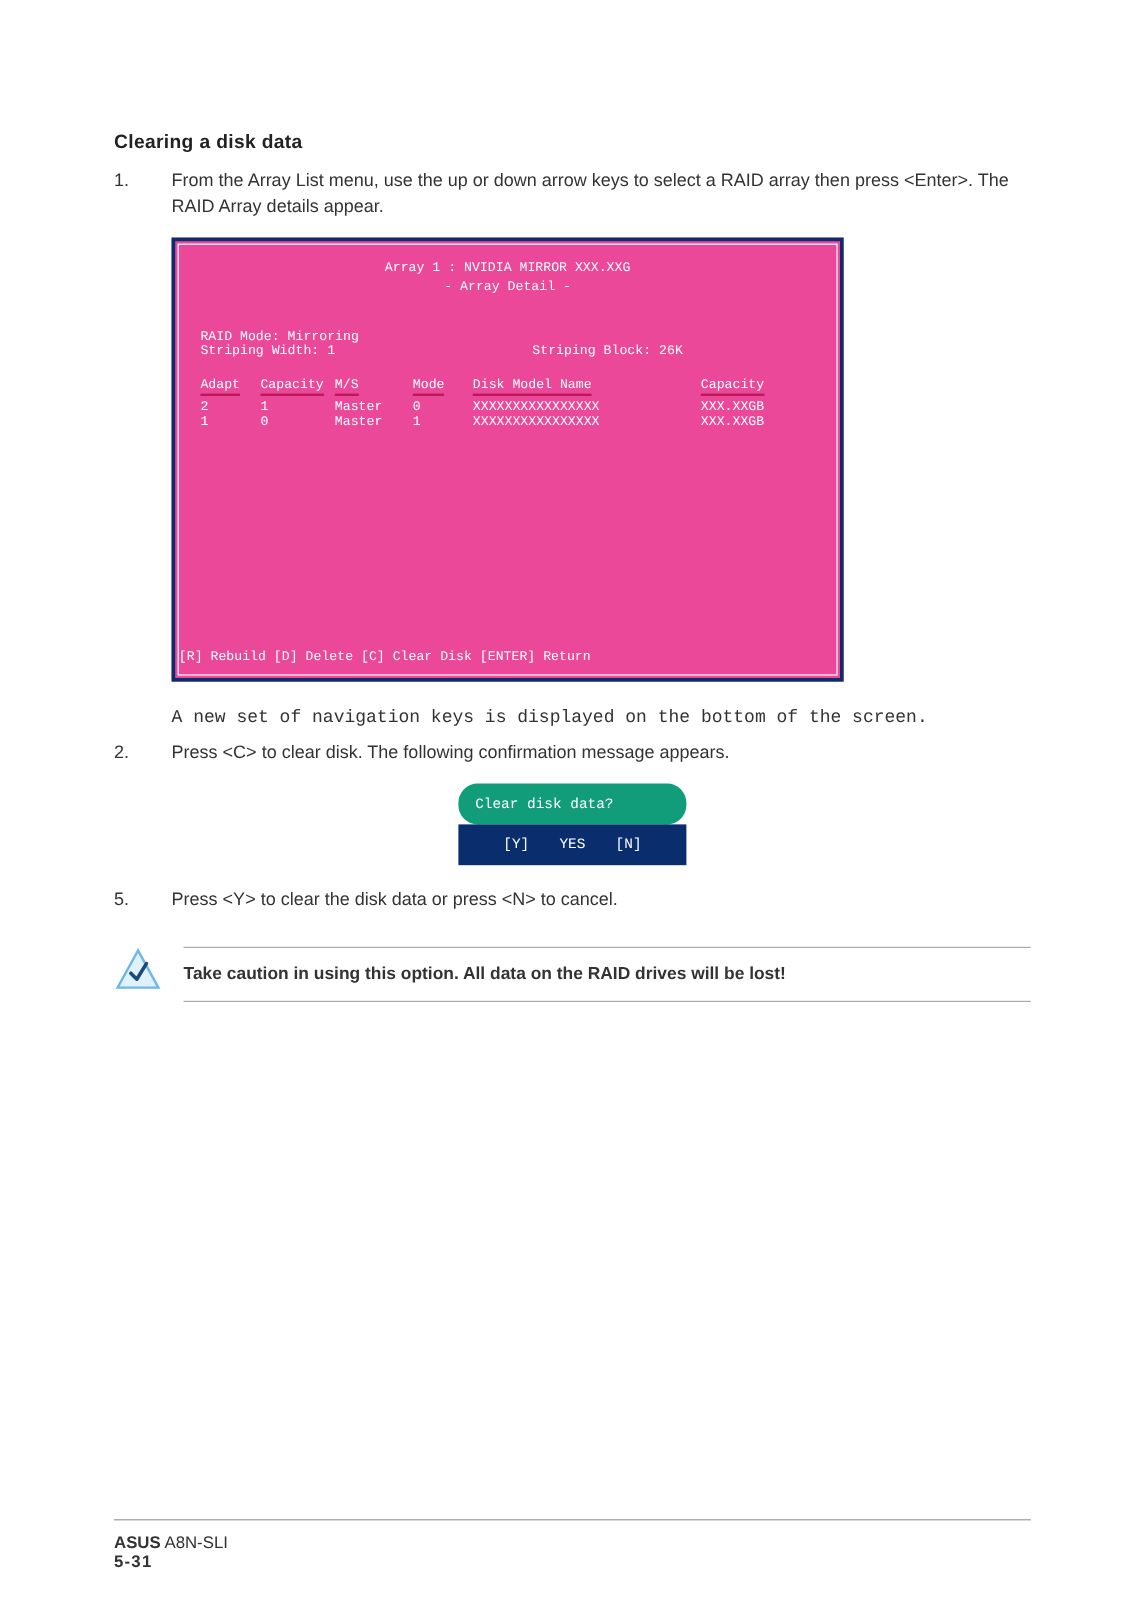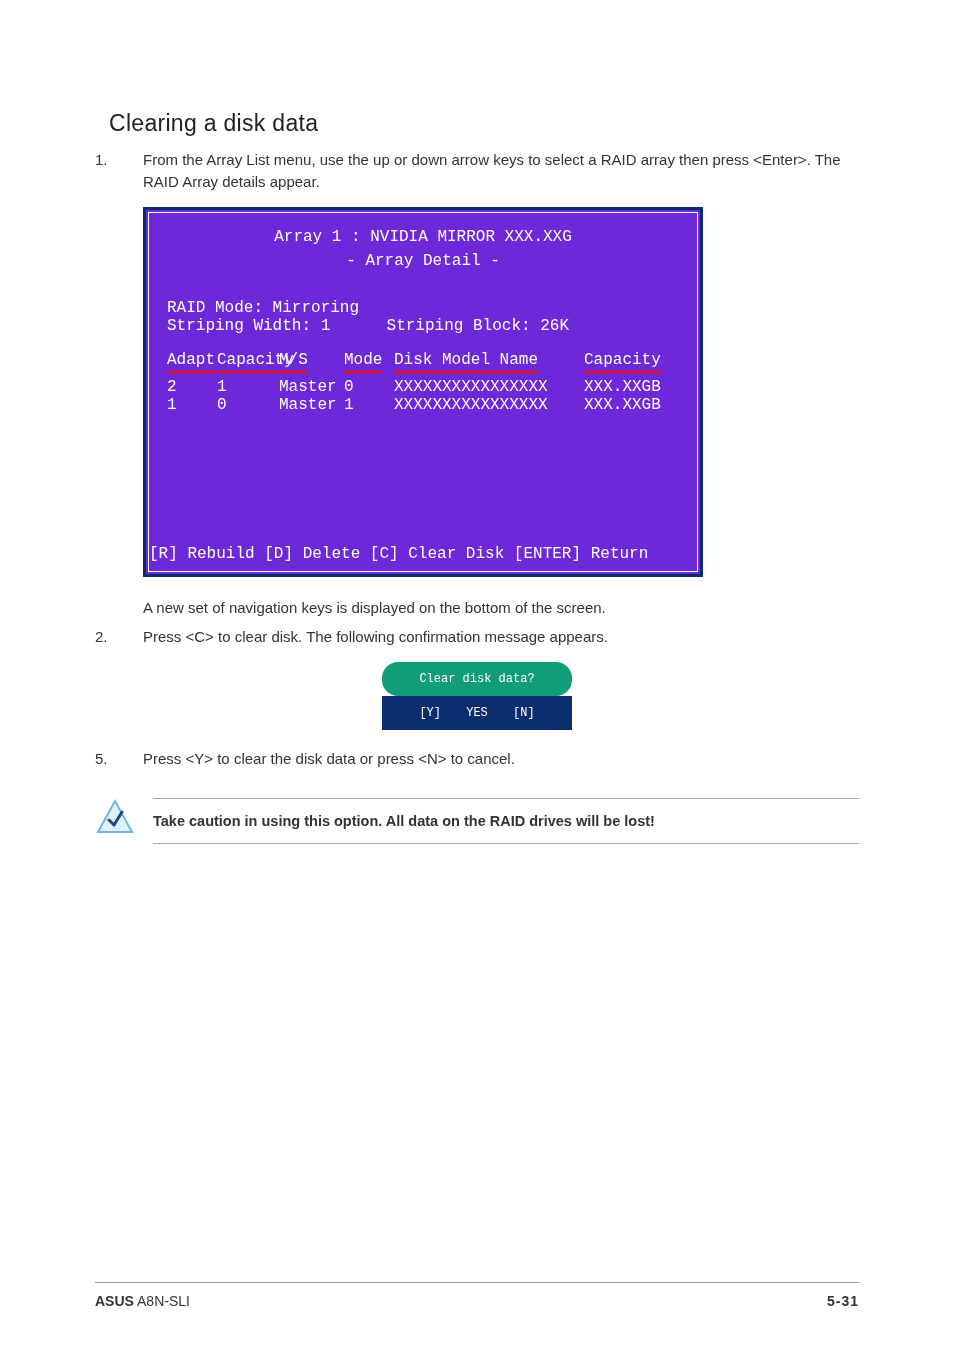--- a/index.html
+++ b/index.html
@@ -10,23 +10,23 @@
     background: #fff;
     color: #333;
   }
   .page {
     width: 954px;
     min-height: 1351px;
     padding: 110px 95px 50px 95px;
     position: relative;
   }
   h2.section-title {
-    font-weight: normal;
-    font-size: 23px;
-    margin: 0 0 12px 14px;
+    font-weight: bold;
+    font-size: 16px;
+    margin: 0 0 12px 0;
     color: #222;
     letter-spacing: 0.3px;
   }
   .intro {
     font-size: 15px;
     margin: 0 0 10px 0;
     color: #444;
   }
   ol.steps {
     list-style: none;
@@ -43,24 +43,24 @@
   ol.steps > li .num {
     width: 48px;
     flex: 0 0 48px;
   }
   ol.steps > li .txt { flex: 1; }
 
   .bios-panel {
     width: 560px;
     margin: 12px 0 20px 48px;
     border: 3px solid #0a2d6e;
-    background: #6d28d9;
+    background: #ec4899;
     color: #fff;
     font-family: "Courier New", monospace;
-    font-size: 16px;
+    font-size: 11px;
     position: relative;
   }
   .bios-panel .inner-border {
     border: 1px solid #fff;
     margin: 2px;
     padding: 12px 18px 30px 18px;
     min-height: 360px;
     position: relative;
   }
   .bios-header {
@@ -82,47 +82,47 @@
   .bios-row {
     display: flex;
     white-space: pre;
   }
   .c-adapt { width: 50px; }
   .c-channel { width: 62px; }
   .c-ms { width: 65px; }
   .c-index { width: 50px; }
   .c-model { width: 190px; }
   .c-cap { width: 72px; }
-  .underline { border-bottom: 4px solid #be185d; padding-bottom: 1px; margin-bottom: 4px; display: inline-block; }
+  .underline { border-bottom: 2px solid #be185d; padding-bottom: 1px; margin-bottom: 4px; display: inline-block; }
   .bios-footer {
     position: absolute;
     bottom: 8px;
     left: 0; right: 0;
     text-align: left;
   }
 
   .continuation {
     margin-left: 48px;
     font-size: 15px;
     color: #333;
     line-height: 1.45;
     margin-bottom: 8px;
+    font-family: Liberation Mono, monospace;
   }
 
   .dialog {
     width: 190px;
     margin: 14px auto 18px auto;
     font-family: "Courier New", monospace;
     font-size: 12px;
     color: #fff;
   }
   .dialog .top {
     background: #129d7a;
     padding: 10px 14px;
-    text-align: center;
     border-radius: 16px;
   }
   .dialog .bot {
     background: #0a2d6e;
     padding: 10px 14px;
     text-align: center;
     word-spacing: 18px;
   }
 
   .caution-row {
@@ -148,20 +148,21 @@
 
   .page-footer {
     position: absolute;
     bottom: 42px;
     left: 95px; right: 95px;
     border-top: 1px solid #999;
     padding-top: 10px;
     display: flex;
     justify-content: space-between;
     font-size: 14px;
+    flex-direction: column;
   }
   .page-footer .prod { }
   .page-footer .prod .bold { font-weight: bold; }
   .page-footer .pg { font-weight: bold; letter-spacing: 1px; }
 </style>
 </head>
 <body>
 
 <div class="page">
 

